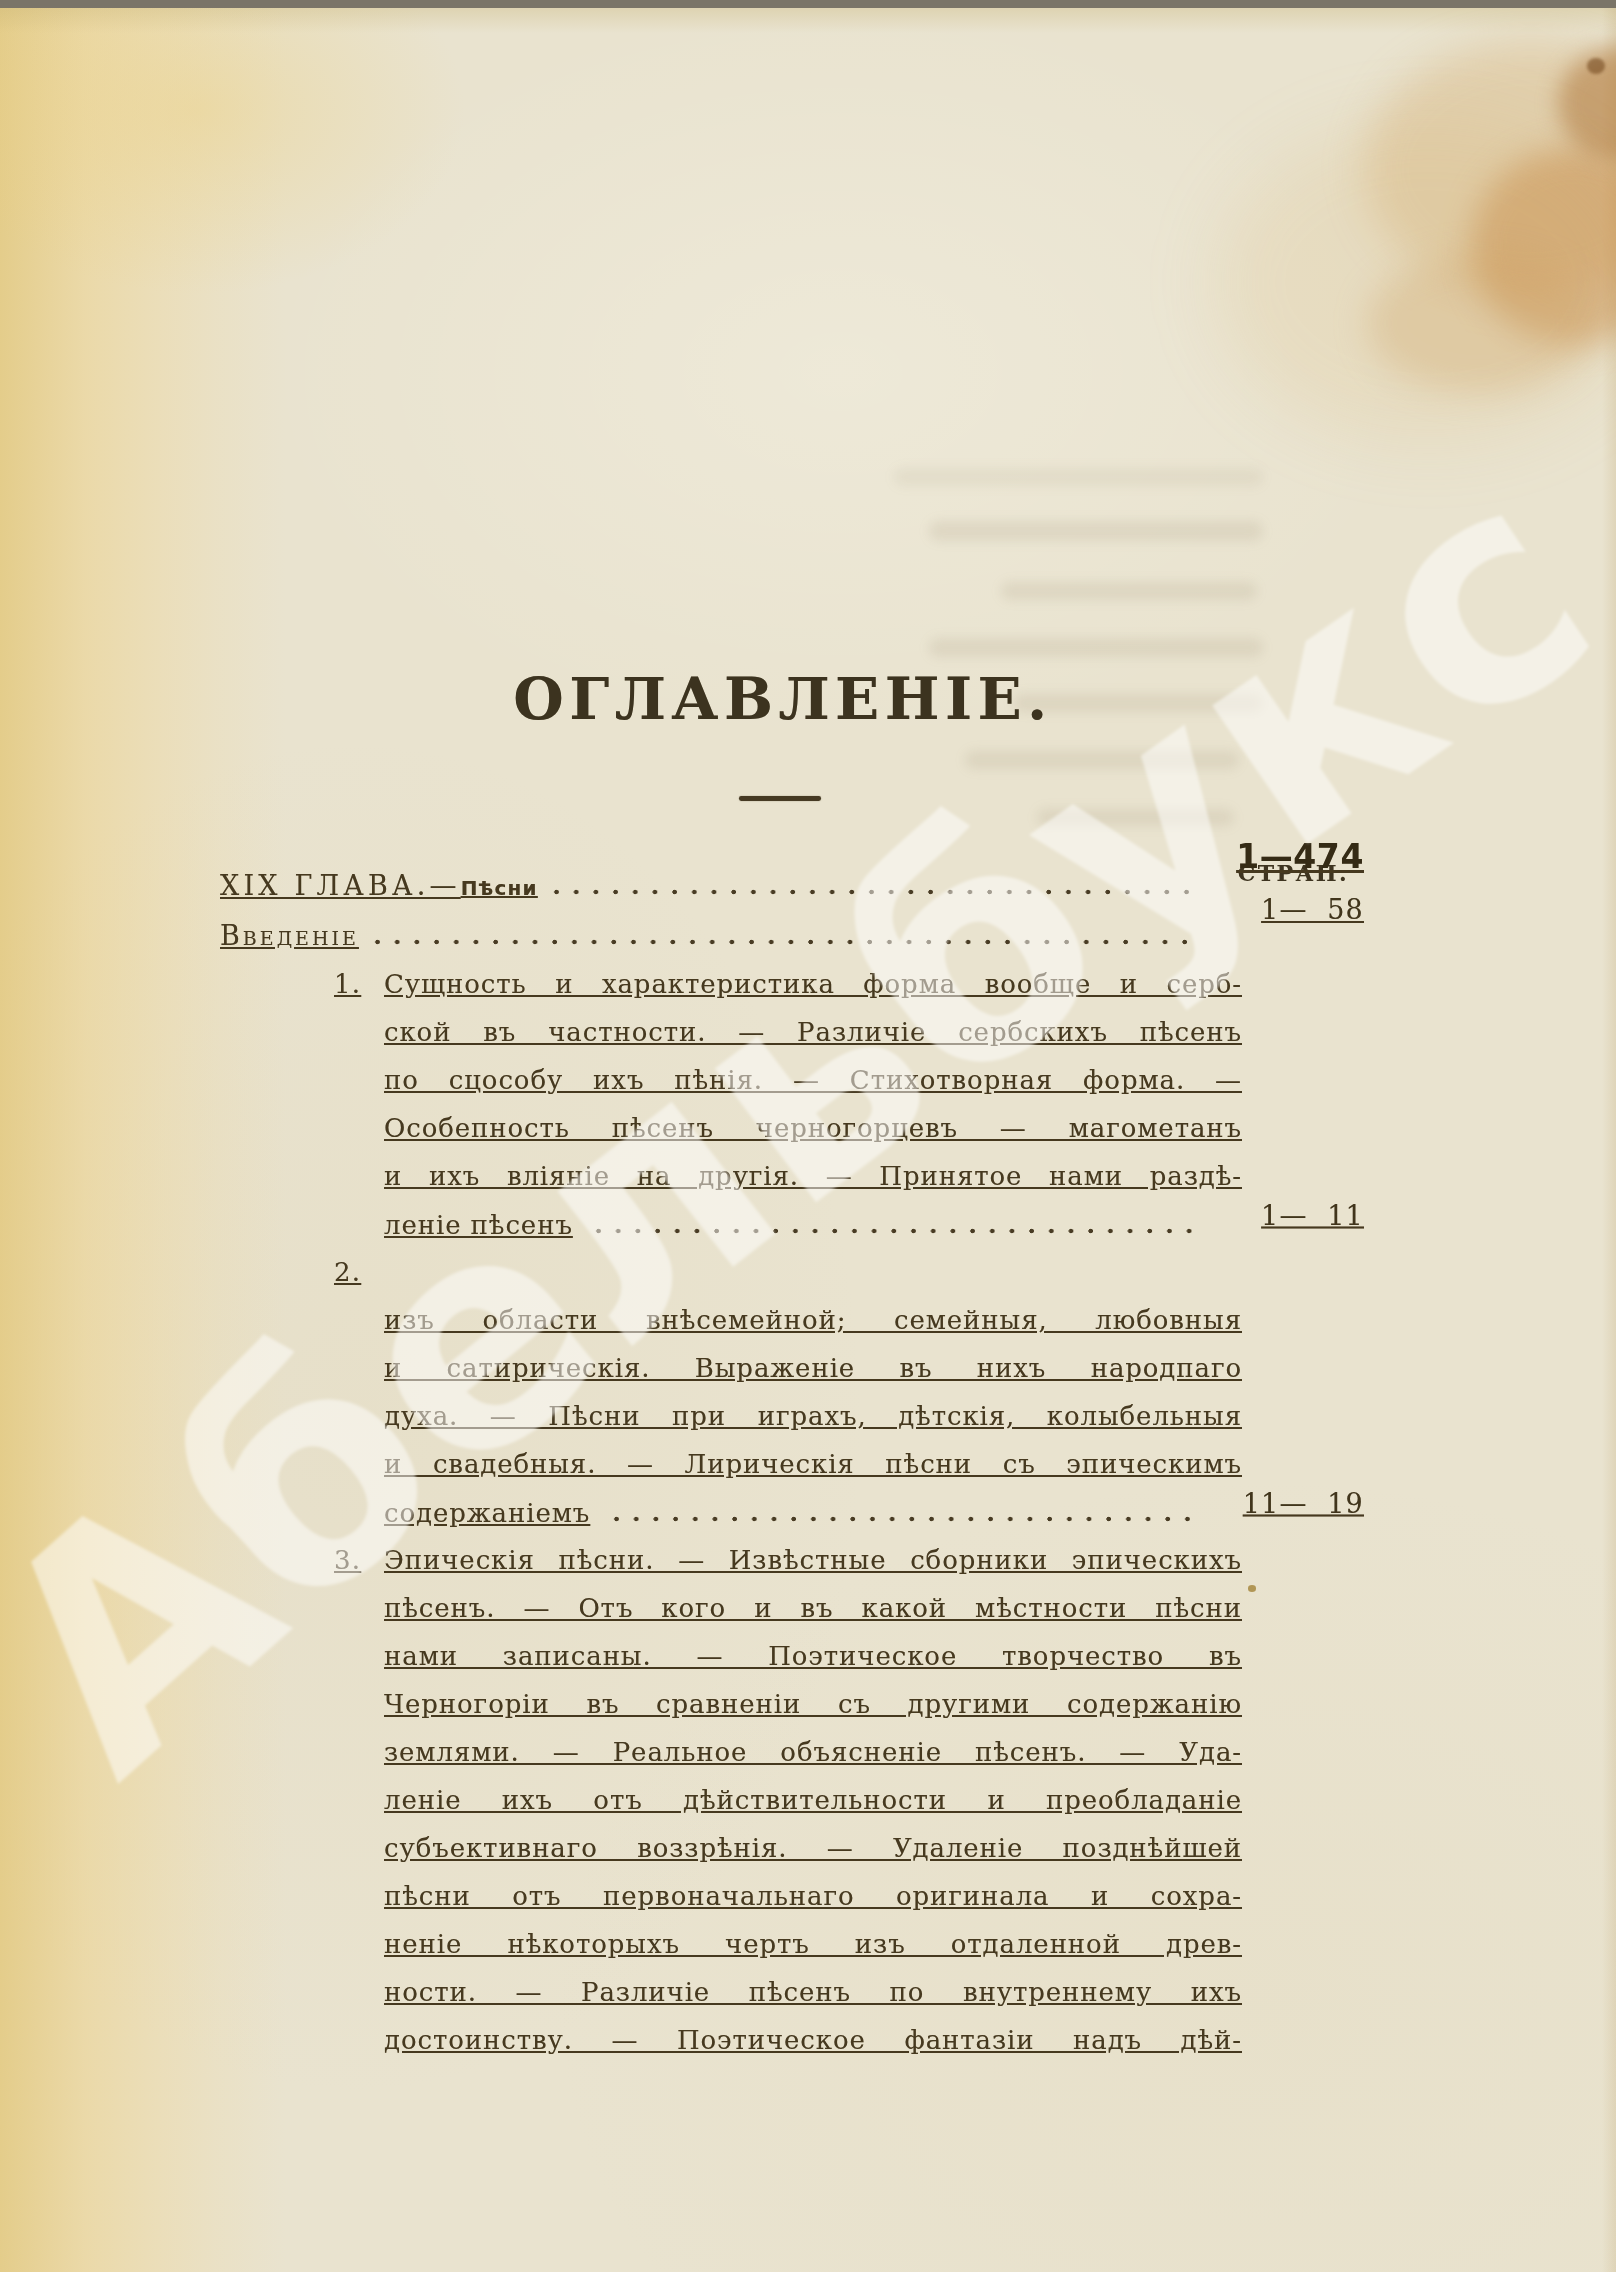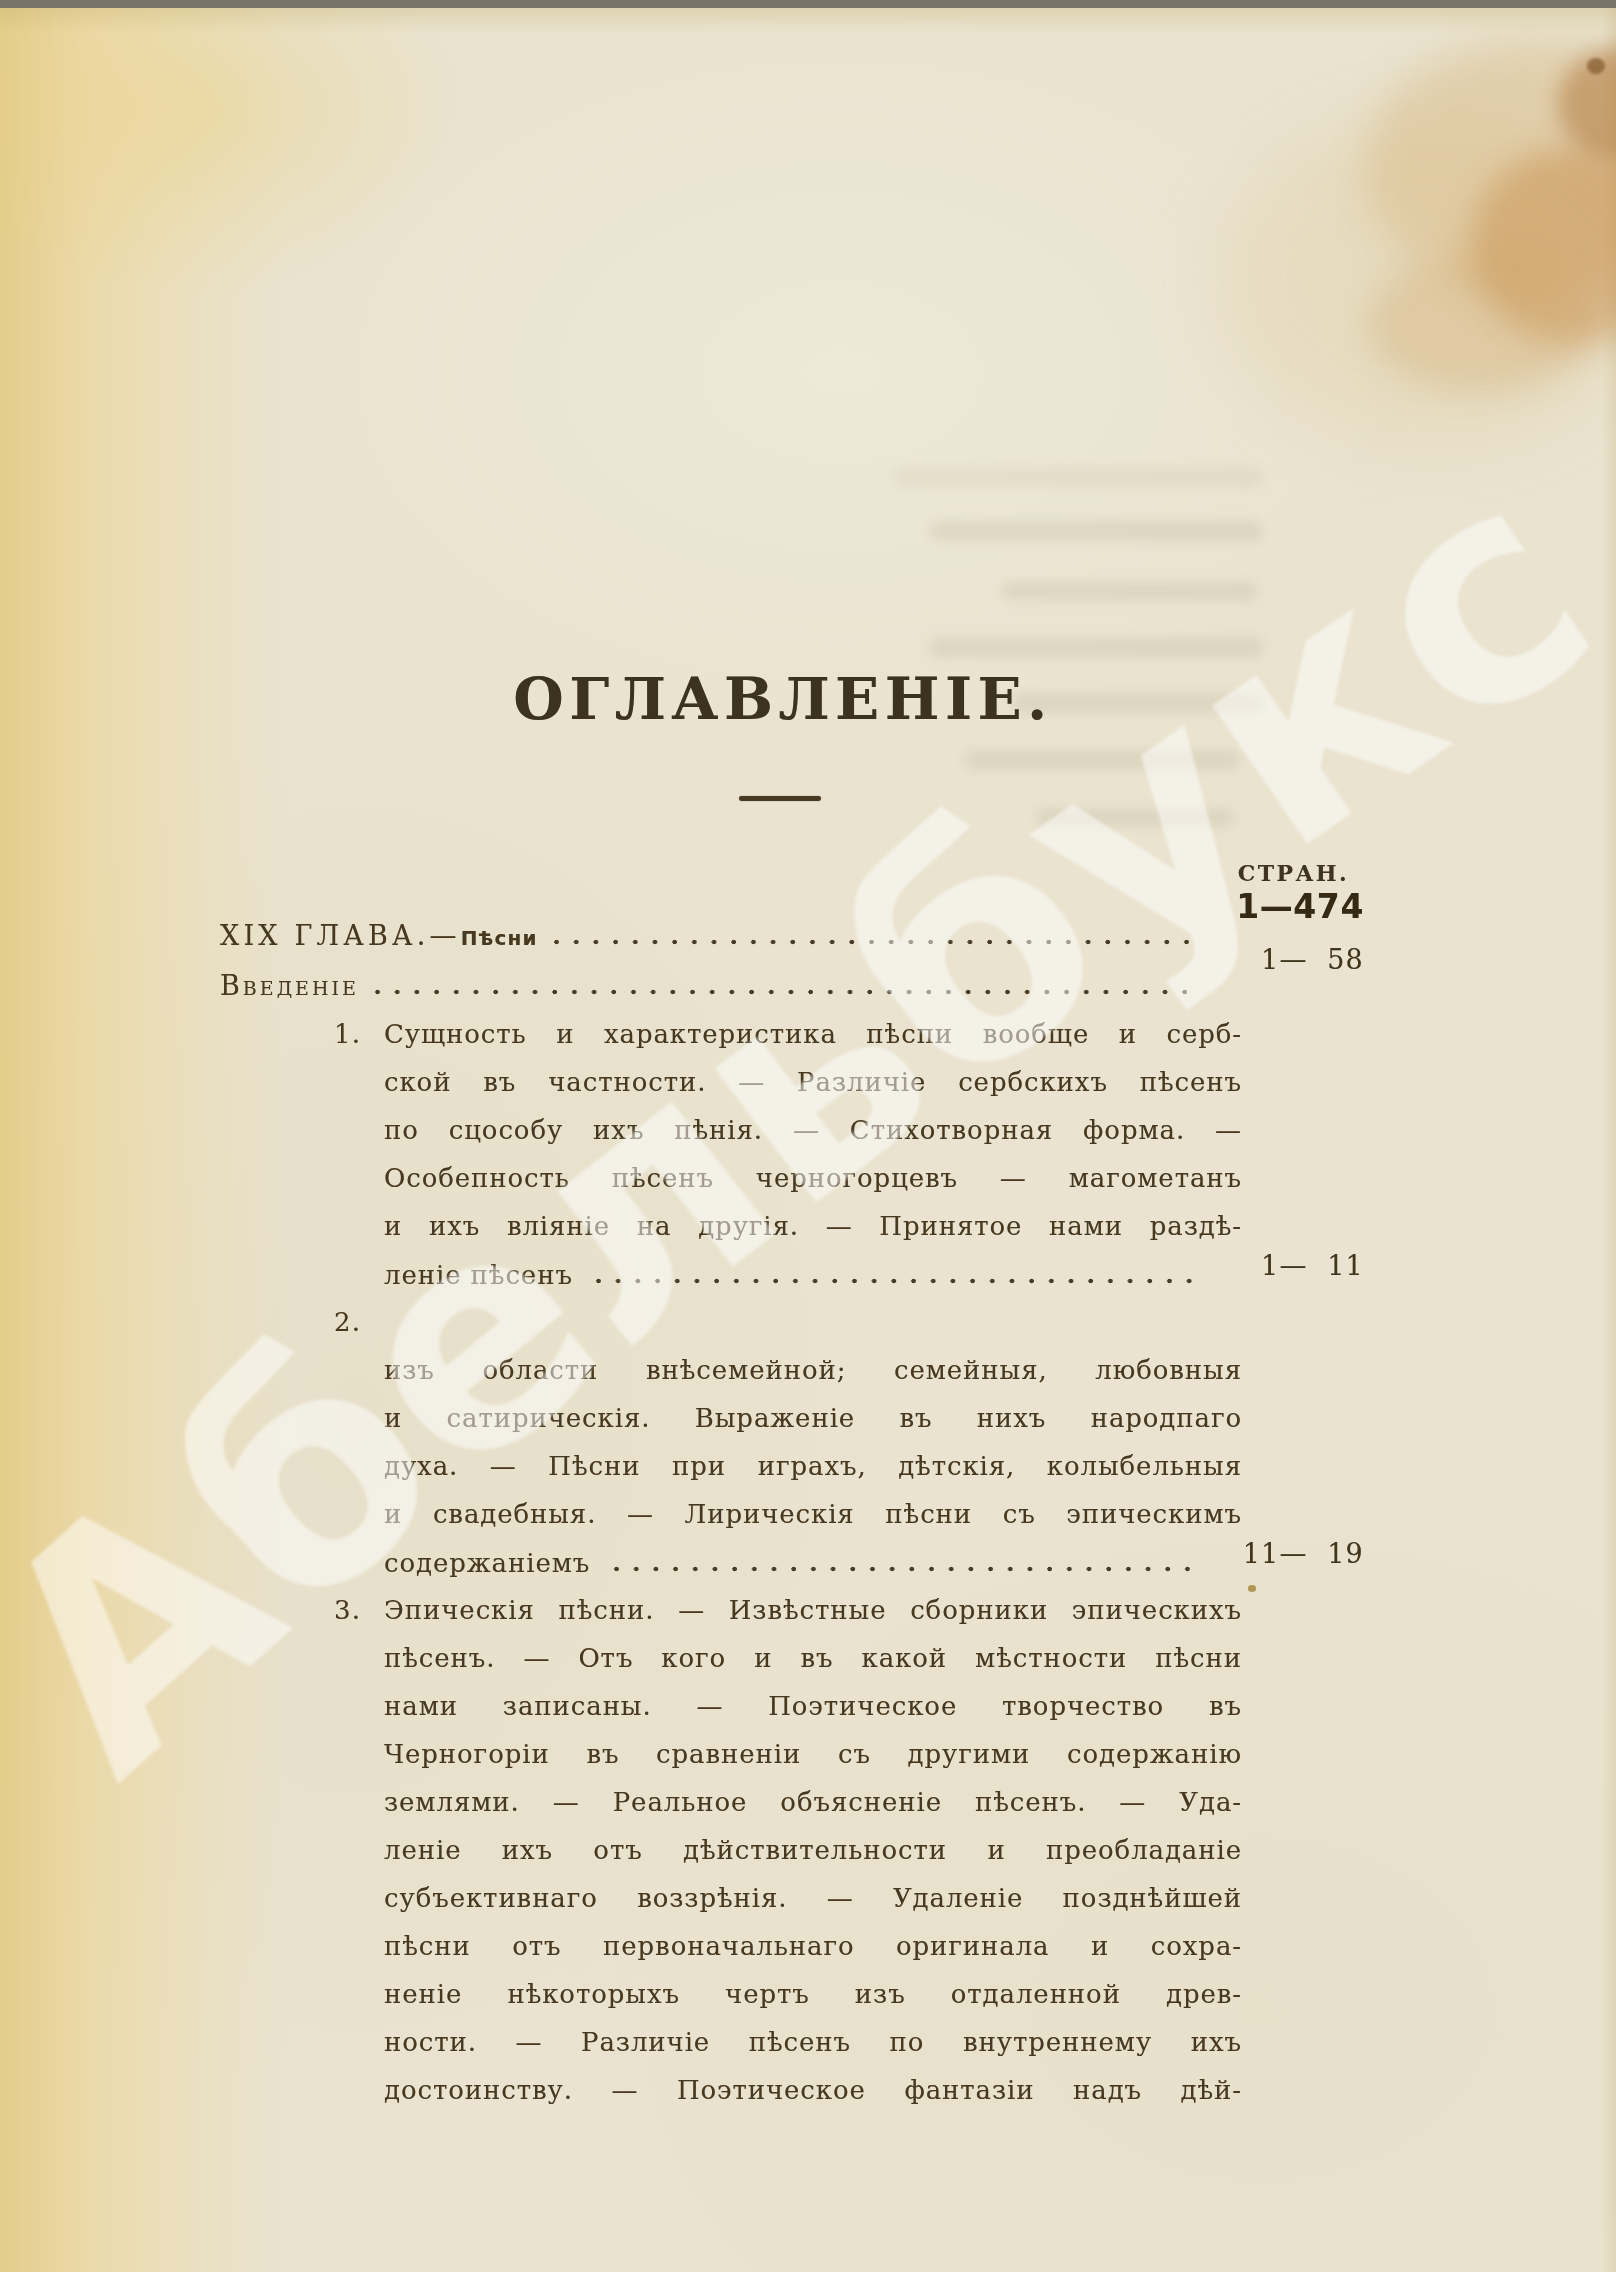--- a/index.html
+++ b/index.html
@@ -52,21 +52,21 @@
   
   .content{position:absolute;inset:0;z-index:3;text-shadow:0 0 0.6px rgba(70,57,31,.35);}
   .title-wrap{position:absolute;left:220px;top:662px;width:1126px;text-align:center;}
   .title{font-size:58px;font-weight:bold;letter-spacing:5.4px;color:#3c331f;line-height:1;}
   .rule{position:absolute;left:739px;top:788px;width:82px;height:4.8px;background:#463a23;
     border-radius:2.4px;box-shadow:0 0 1.2px rgba(68,56,35,.55);}
   .pages-head{position:absolute;left:220px;top:852px;width:1162px;text-align:right;
     padding-right:33px;box-sizing:border-box;
     font-size:22px;font-weight:bold;letter-spacing:2.4px;color:#3e3420;}
 
-  .toc{position:absolute;left:220px;top:901px;width:1162px;}
+  .toc{position:absolute;left:220px;top:851px;width:1162px;text-decoration:underline;}
   .row{display:flex;align-items:baseline;height:48px;line-height:45px;}
   .row.chapter{height:54px;line-height:50px;}
   .row.intro{height:49px;line-height:46px;}
   .chapter-pre{font-size:27px;letter-spacing:4.2px;white-space:pre;}
   .chapter-name{font-family:"DejaVu Sans","Liberation Sans",sans-serif;font-weight:bold;
     font-size:20px;letter-spacing:1.2px;}
   .intro-label{font-variant:small-caps;font-size:27px;letter-spacing:3px;}
   .num{flex:0 0 164px;box-sizing:border-box;padding-left:114px;font-size:26px;letter-spacing:1.2px;}
   .indent{flex:0 0 164px;}
   .jtext{flex:1;margin-right:140px;font-size:26px;letter-spacing:0.9px;word-spacing:3px;
@@ -128,21 +128,21 @@
       </div>
 
       <div class="row intro">
         <span class="intro-label">Введеніе</span>
         <span class="leader"></span>
         <span class="pages-val">1—  58</span>
       </div>
 
       <div class="row">
         <span class="num">1.</span>
-        <span class="jtext">Сущность и характеристика пѣспи вообще и серб-</span>
+        <span class="jtext">Сущность и характеристика форма вообще и серб-</span>
       </div>
       <div class="row">
         <span class="indent"></span>
         <span class="jtext">ской въ частности. — Различіе сербскихъ пѣсенъ</span>
       </div>
       <div class="row">
         <span class="indent"></span>
         <span class="jtext">по сцособу ихъ пѣнія. — Стихотворная форма. —</span>
       </div>
       <div class="row">

